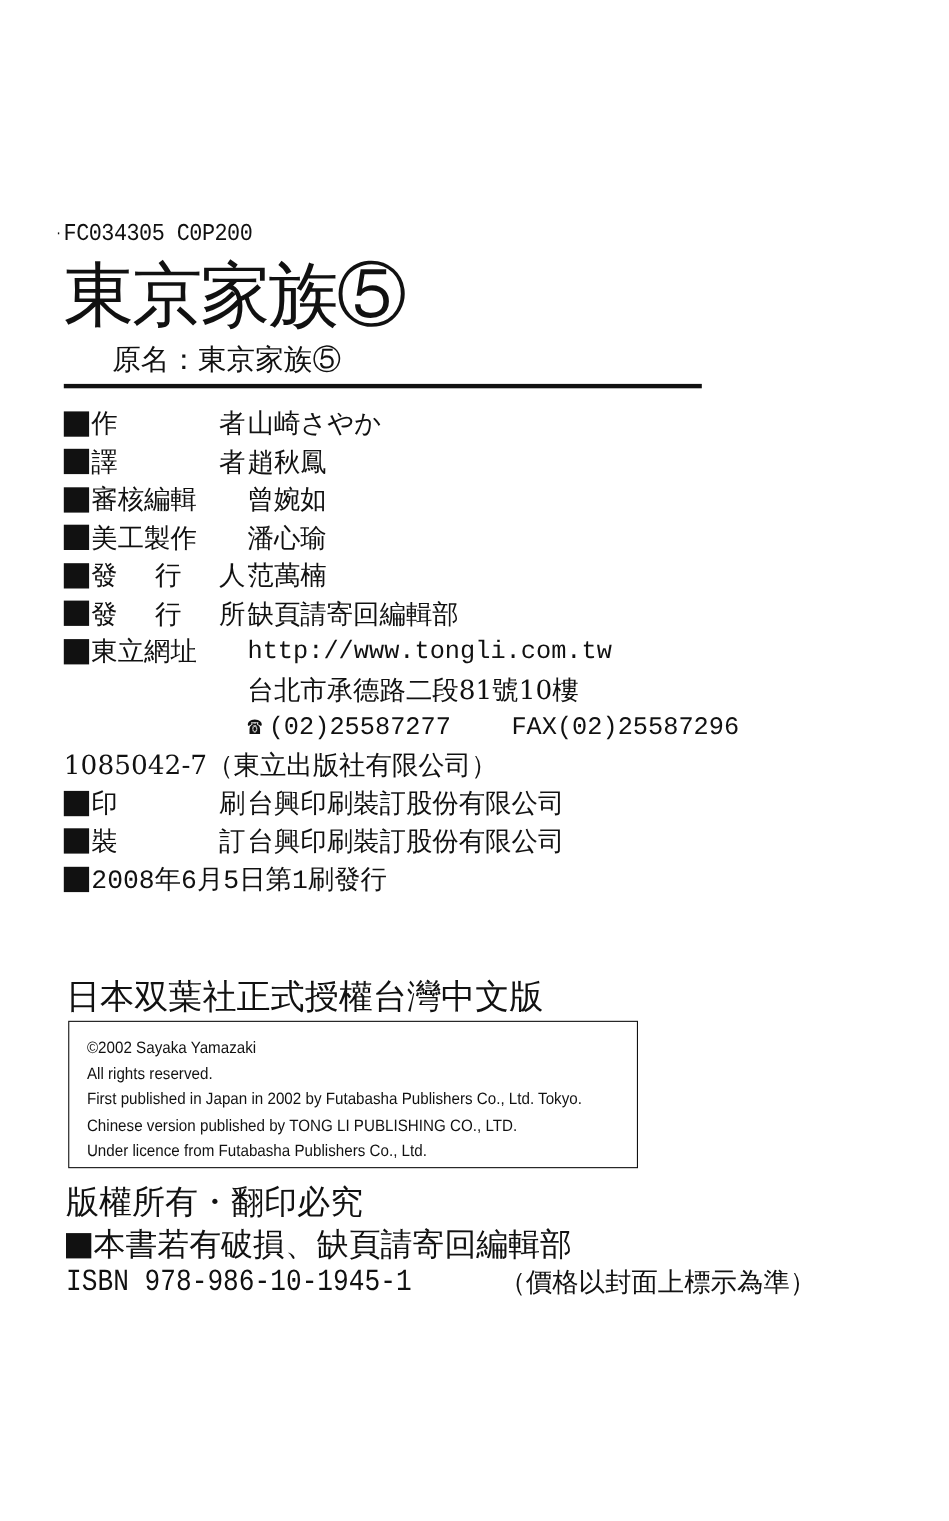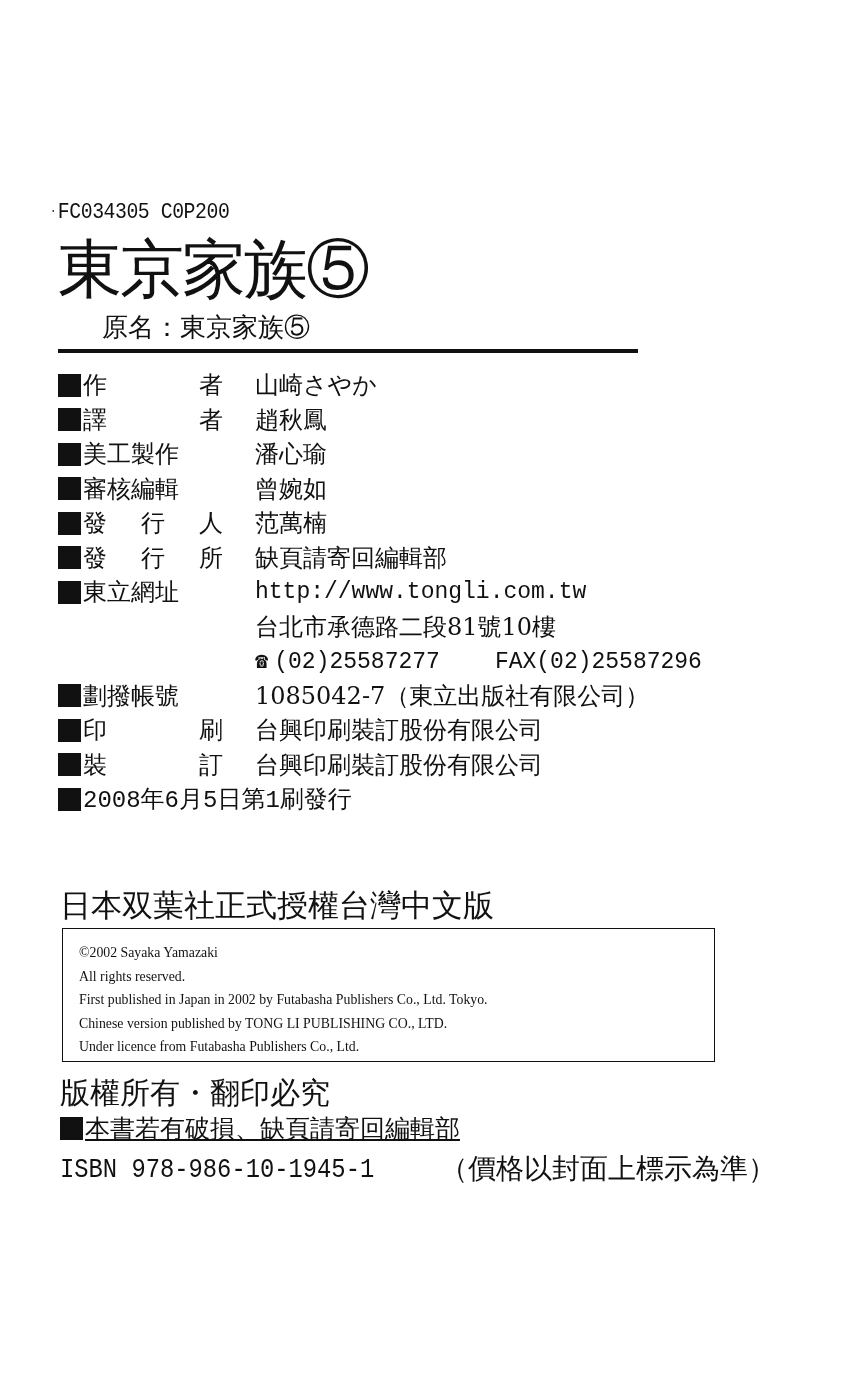--- a/index.html
+++ b/index.html
@@ -9,33 +9,33 @@
   .code .dot { font-size:12px; vertical-align:middle; margin-right:2px; }
   .title { left:58px; top:236px; font-size:64px; line-height:66px; letter-spacing:-2px; }
   .orig { left:58px; top:310px; font-size:26px; line-height:34px;margin-left:44px; }
   .rule { left:58px; top:349px; width:580px; height:4px; background:#111; }
   .rows { left:58px; top:368px; }
   .row { height:34.5px; display:flex; align-items:center; font-size:24px; }
   .sq { display:inline-block; width:23px; height:23px; background:#111; margin-right:2px; flex:none; }
   .lbl { display:inline-block; width:140px; display:flex; justify-content:space-between; }
   .lbl span { display:inline-block; }
   .lblwrap { width:167px; display:flex; align-items:center; flex:none; }
-  .val { margin-left:30px; }
+  .val { }
   .mono { font-family:"Liberation Mono", monospace; font-size:23px;text-align:center; }
   .phone { display:inline-block; margin-right:6px; font-size:22px; }
   .gap { display:inline-block; width:55px; }
   .date { font-size:24px;font-family:Liberation Mono, monospace; }
   .auth { left:60px; top:885px; font-size:31px; letter-spacing:0px; }
-  .box { left:62px; top:928px; width:653px; height:134px; border:1.5px solid #111; box-sizing:border-box; font-family:Liberation Serif, serif; font-size:15px; padding:12px 0 0 16px; }
+  .box { left:62px; top:928px; width:518px; height:134px; border:1.5px solid #111; box-sizing:border-box; font-family:Liberation Sans, sans-serif; font-size:15px; padding:12px 0 0 16px; }
   .box div { height:23.5px; line-height:23.5px; transform:scaleX(0.92); transform-origin:left; }
   .rights { left:60px; top:1073px; font-size:30px; }
-  .notice { left:60px; top:1112px; font-size:25px; display:flex; align-items:center;text-decoration:underline; }
+  .notice { left:60px; top:1112px; font-size:29px; display:flex; align-items:center; }
   .isbn { left:60px; top:1150px; font-size:27px; display:flex; align-items:center; }
   .isbn .num { font-family:"Liberation Mono", monospace; font-size:28px; transform:scaleX(0.85); transform-origin:left; display:inline-block; width:380px; }
-  .isbn .price { font-size:28px; margin-left:0px; }
+  .isbn .price { font-size:24px; margin-left:14px; }
 </style>
 </head>
 <body>
 
 <div class="abs code"><span class="dot">·</span><span>FC034305 C0P200</span></div>
 <div class="abs title">東京家族⑤</div>
 <div class="abs orig">原名：東京家族⑤</div>
 <div class="abs rule"></div>
 
 <div class="abs rows">
@@ -57,33 +57,33 @@
           <span>譯</span>
           <span>者</span>
         </div>
       </div>
     <span class="val">趙秋鳳</span>
   </div>
   <div class="row">
     <div class="lblwrap">
         <span class="sq"></span>
       <div class="lbl">
-          <span>美工製作</span>
+          <span>審核編輯</span>
         </div>
       </div>
-    <span class="val">潘心瑜</span>
+    <span class="val">曾婉如</span>
   </div>
   <div class="row">
     <div class="lblwrap">
         <span class="sq"></span>
       <div class="lbl">
-          <span>審核編輯</span>
+          <span>美工製作</span>
         </div>
       </div>
-    <span class="val">曾婉如</span>
+    <span class="val">潘心瑜</span>
   </div>
   <div class="row">
     <div class="lblwrap">
         <span class="sq"></span>
       <div class="lbl">
           <span>發</span>
           <span>行</span>
           <span>人</span>
         </div>
       </div>
@@ -111,26 +111,20 @@
   </div>
   <div class="row">
     <div class="lblwrap"></div>
     <span class="val">台北市承德路二段81號10樓</span>
   </div>
   <div class="row">
     <div class="lblwrap"></div>
     <span class="val mono"><span class="phone">☎</span><span>(02)25587277</span><span class="gap"></span><span>FAX(02)25587296</span></span>
   </div>
   <div class="row">
-    <div class="lblwrap">
-        <span class="sq"></span>
-      <div class="lbl">
-          <span>劃撥帳號</span>
-        </div>
-      </div>
     <span class="val">1085042-7（東立出版社有限公司）</span>
   </div>
   <div class="row">
     <div class="lblwrap">
         <span class="sq"></span>
       <div class="lbl">
           <span>印</span>
           <span>刷</span>
         </div>
       </div>

